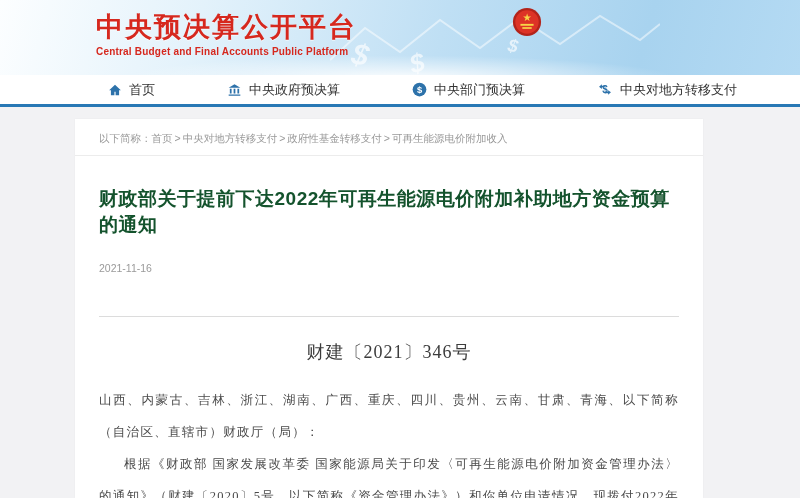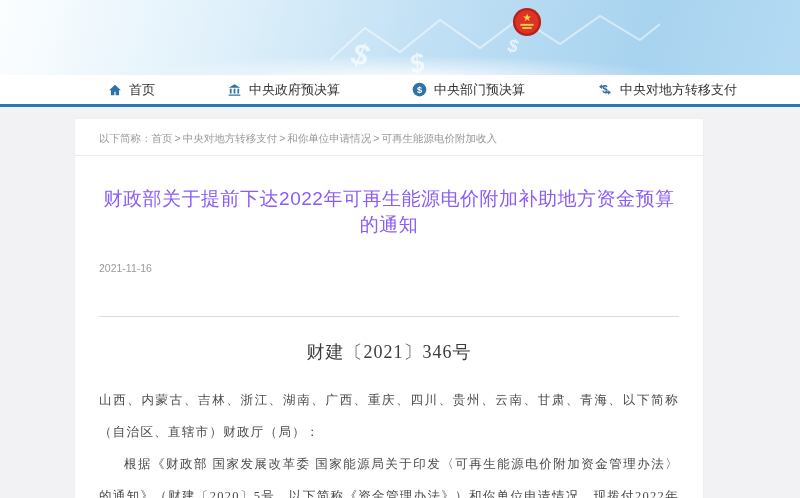--- a/index.html
+++ b/index.html
@@ -41,22 +41,22 @@
   .page { padding-top:12px; }
   .card { width:628px; margin-left:75px; background:#ffffff; height:379px; overflow:hidden;
           box-shadow:0 0 2px rgba(0,0,0,0.04); }
 
   .breadcrumb { padding:13px 24px 9px 24px; font-size:10.5px; color:#999;
                 border-bottom:1px solid #ececec; white-space:nowrap; }
   .crumb { color:#999; cursor:pointer; }
   .crumb-sep { color:#999; margin:0 2px; }
 
   .article { padding:0 24px; }
-  .article-title { margin-top:30px; text-align:center; font-size:19px; font-weight:normal;
-                   color:#8b5cf6; letter-spacing:.5px; }
+  .article-title { margin-top:30px; font-size:19px; font-weight:bold;
+                   color:#14532d; letter-spacing:.5px; }
   .article-date { margin-top:24px; font-size:10.5px; color:#9a9a9a; }
   .divider { border:0; border-top:1px solid #dcdcdc; margin-top:42px; }
   .doc-number { margin-top:23px; text-align:center; font-size:18px; color:#3c3c3c;
                 font-family:"Liberation Serif", serif; letter-spacing:1px; }
   .body-text { margin-top:20px; font-family:"Liberation Serif", serif; font-size:12.5px;
                color:#4a4a4a; line-height:32px; text-align:justify; letter-spacing:1.3px; }
   .body-text p { margin:0; }
   .body-text p.indent { text-indent:2em; }
 </style>
 </head>
@@ -66,20 +66,24 @@
 
   <div class="header">
     <div class="cloud"></div>
     <svg class="zigzag" width="330" height="60" viewBox="0 0 330 60">
       <polyline points="0,50 35,18 70,42 110,10 150,38 190,8 230,34 270,6 310,30 330,14" fill="none" stroke="#ffffff" stroke-width="2"></polyline>
     </svg>
     <span class="deco-dollar" style="left:352px; top:38px; font-size:30px; transform:rotate(12deg);">$</span>
     <span class="deco-dollar" style="left:410px; top:48px; font-size:26px; transform:rotate(-14deg);">$</span>
     <span class="deco-dollar" style="left:508px; top:36px; font-size:18px; transform:rotate(10deg);">$</span>
 
+    <div class="logo">
+      <div class="logo-cn">中央预决算公开平台</div>
+      <div class="logo-en">Central Budget and Final Accounts Public Platform</div>
+    </div>
 
     <div class="ministry">
       <svg width="30" height="30" viewBox="0 0 32 32">
         <circle cx="16" cy="16" r="15" fill="#b3231a"></circle>
         <circle cx="16" cy="16" r="12.5" fill="#dd3326"></circle>
         <text x="16" y="15" text-anchor="middle" font-size="11" fill="#f7d547">★</text>
         <rect x="9" y="18" width="14" height="2" fill="#f7d547"></rect>
         <rect x="11" y="21.5" width="10" height="1.8" fill="#f7d547"></rect>
       </svg>
     </div>
@@ -119,21 +123,21 @@
           </svg>
       </span>
       <span class="nav-label">中央对地方转移支付</span>
     </div>
   </div>
 
   <div class="page">
     <div class="card">
 
       <div class="breadcrumb">
-        <span class="crumb-label">以下简称：</span><span class="crumb">首页</span><span class="crumb-sep">&gt;</span><span class="crumb">中央对地方转移支付</span><span class="crumb-sep">&gt;</span><span class="crumb">和你单位申请情况</span><span class="crumb-sep">&gt;</span><span class="crumb">可再生能源电价附加收入</span>
+        <span class="crumb-label">以下简称：</span><span class="crumb">首页</span><span class="crumb-sep">&gt;</span><span class="crumb">中央对地方转移支付</span><span class="crumb-sep">&gt;</span><span class="crumb">政府性基金转移支付</span><span class="crumb-sep">&gt;</span><span class="crumb">可再生能源电价附加收入</span>
       </div>
 
       <div class="article">
         <h1 class="article-title">财政部关于提前下达2022年可再生能源电价附加补助地方资金预算的通知</h1>
         <div class="article-date">2021-11-16</div>
         <hr class="divider">
         <div class="doc-number">财建〔2021〕346号</div>
         <div class="body-text">
           <p>山西、内蒙古、吉林、浙江、湖南、广西、重庆、四川、贵州、云南、甘肃、青海、以下简称（自治区、直辖市）财政厅（局）：</p>
           <p class="indent">根据《财政部 国家发展改革委 国家能源局关于印发〈可再生能源电价附加资金管理办法〉的通知》（财建〔2020〕5号，以下简称《资金管理办法》）和你单位申请情况，现拨付2022年度可再生能源电价附加补助资金，资金支付方式按照财政国库管理制度有关规定执行，具体金额及支付方式见附件2。项目代码和名称为“Z175060070001 可再生能源电价附加补助地方资金”，支出列2022年政府收支分类科目：“2116001 风力发电补助”、“2116002 太阳能发电补助”、“2116003 生物质能发电补助”。具体金额见附件2。待2022年预算年度开始后，按程序拨付使用。有关事项通知如下：</p>

